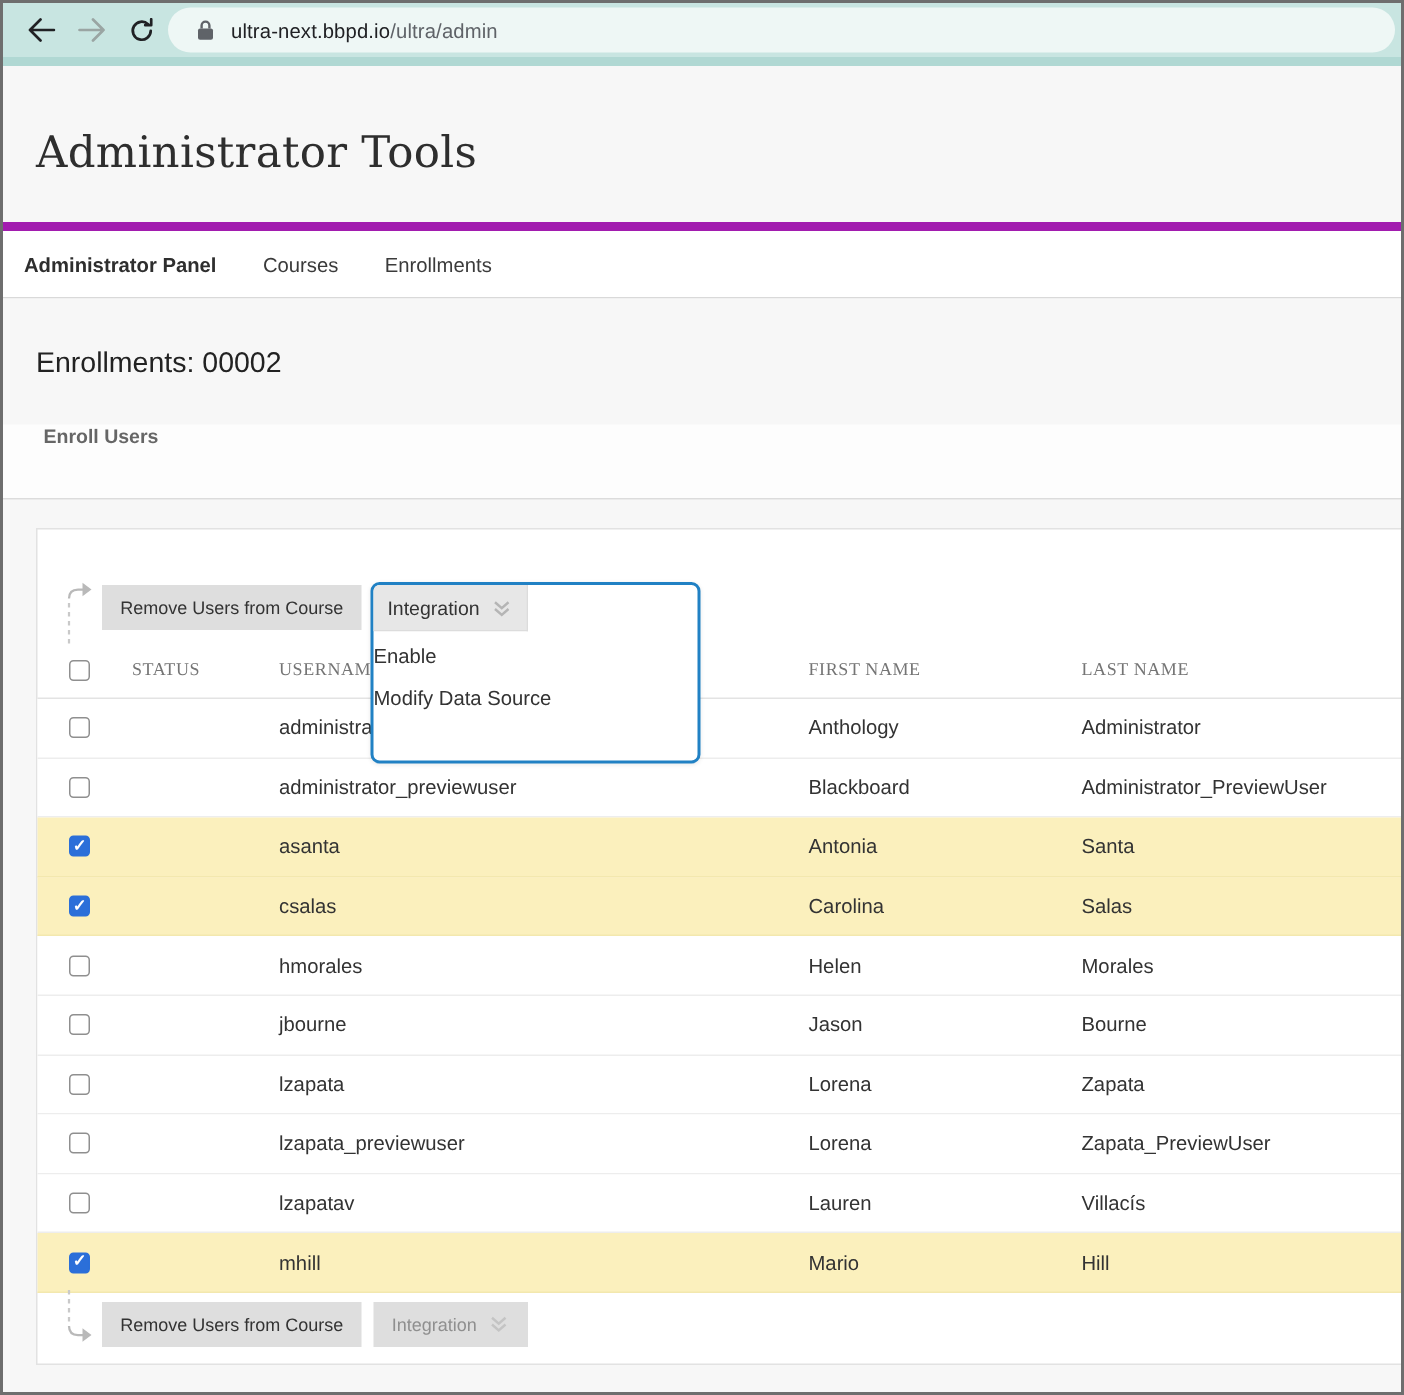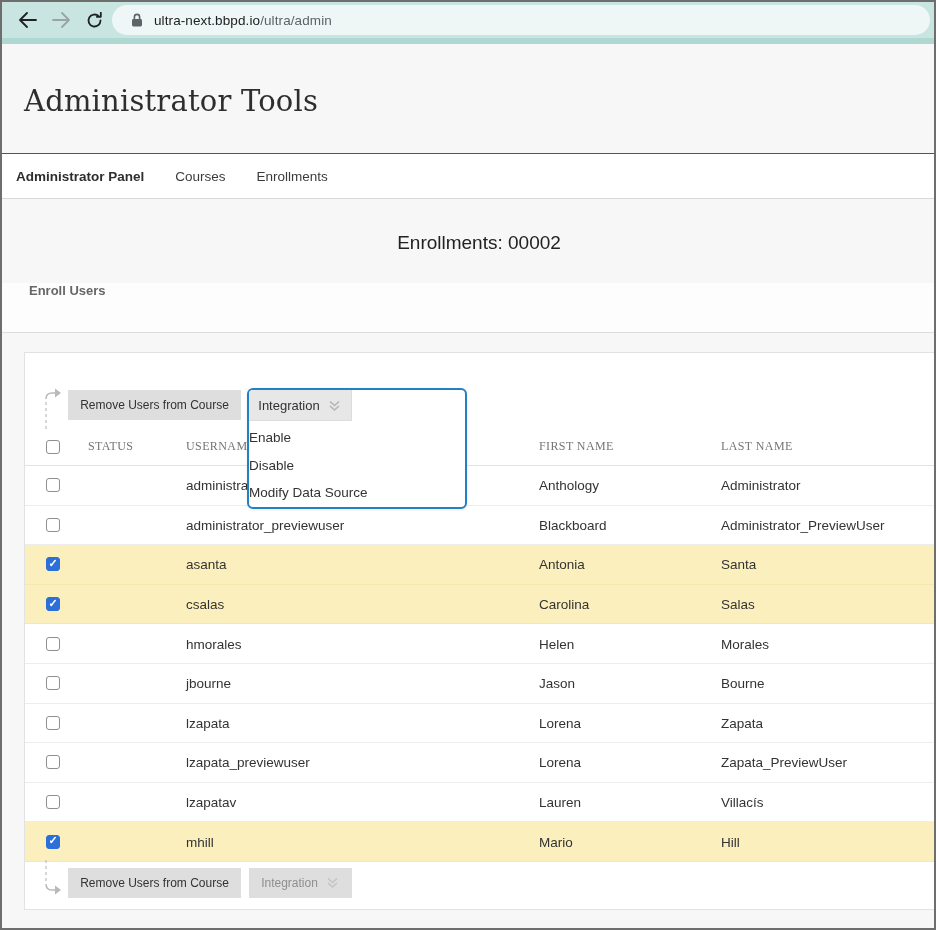--- a/index.html
+++ b/index.html
@@ -10,30 +10,30 @@
   
   .browser-bar { position:relative; height:36px; background:#c8e5e1; }
   .browser-strip { height:6px; background:#b0d8d3; }
   .nav-icons { position:absolute; top:0; left:0; height:36px; display:flex; align-items:center; gap:15px; padding-left:16px; }
   .nav-icons svg { display:block; }
   .url-pill { position:absolute; left:110px; top:3px; height:30px; width:818px; background:#eef7f5; border-radius:15px; display:flex; align-items:center; padding-left:19px; }
   .url-text { font-size:13.5px; color:#202124; margin-left:11px; letter-spacing:.1px; }
   .url-text .path { color:#5f6368; }
 
   
-  .page-header { height:110px; background:#f7f7f7; border-bottom:1px solid #a21caf; }
+  .page-header { height:110px; background:#f7f7f7; border-bottom:6px solid #a21caf; }
   .page-title { font-family:"DejaVu Serif", serif; font-weight:400; font-size:29px; color:#2e2e2e; padding:40px 0 0 22px; letter-spacing:.2px; }
 
   
   .tabbar { height:45px; background:#ffffff; border-bottom:1px solid #d9d9d9; display:flex; align-items:center; padding-left:14px; }
   .tab { font-size:13.5px; color:#3b3b3b; margin-right:31px; cursor:pointer; }
   .tab.active { font-weight:bold; color:#2e2e2e; }
 
   
-  .section-title-band { height:84px; background:#f7f7f7;text-align:center; }
+  .section-title-band { height:84px; background:#f7f7f7; }
   .section-title { font-size:19px; color:#222; padding:33px 0 0 22px; }
 
   
   .enroll-strip { height:50px; background:#fdfdfd; border-bottom:1px solid #dcdcdc; display:flex; align-items:flex-start; padding-left:27px; }
   .enroll-strip span { font-size:13px; font-weight:bold; color:#666; }
 
   
   .card { position:absolute; left:22px; top:350px; width:914px; height:558px; background:#fff; border:1px solid #e2e2e2; border-right:none; }
 
   .toolbar-top { position:relative; height:78px; }
@@ -230,18 +230,17 @@
       <span>Integration</span>
       <span class="chev-icon">
         <svg width="15" height="15" viewBox="0 0 15 15">
             <path d="M3 3.5 L7.5 7.5 L12 3.5" stroke="#b5b5b5" stroke-width="1.6" fill="none"></path>
             <path d="M3 8 L7.5 12 L12 8" stroke="#b5b5b5" stroke-width="1.6" fill="none"></path>
           </svg>
       </span>
     </div>
     <div class="dropdown-menu">
       <div class="menu-item">Enable</div>
-      <div class="menu-item">Disable</div>
       <div class="menu-item">Modify Data Source</div>
     </div>
   </div>
 
 </div>
 
 </body></html>

